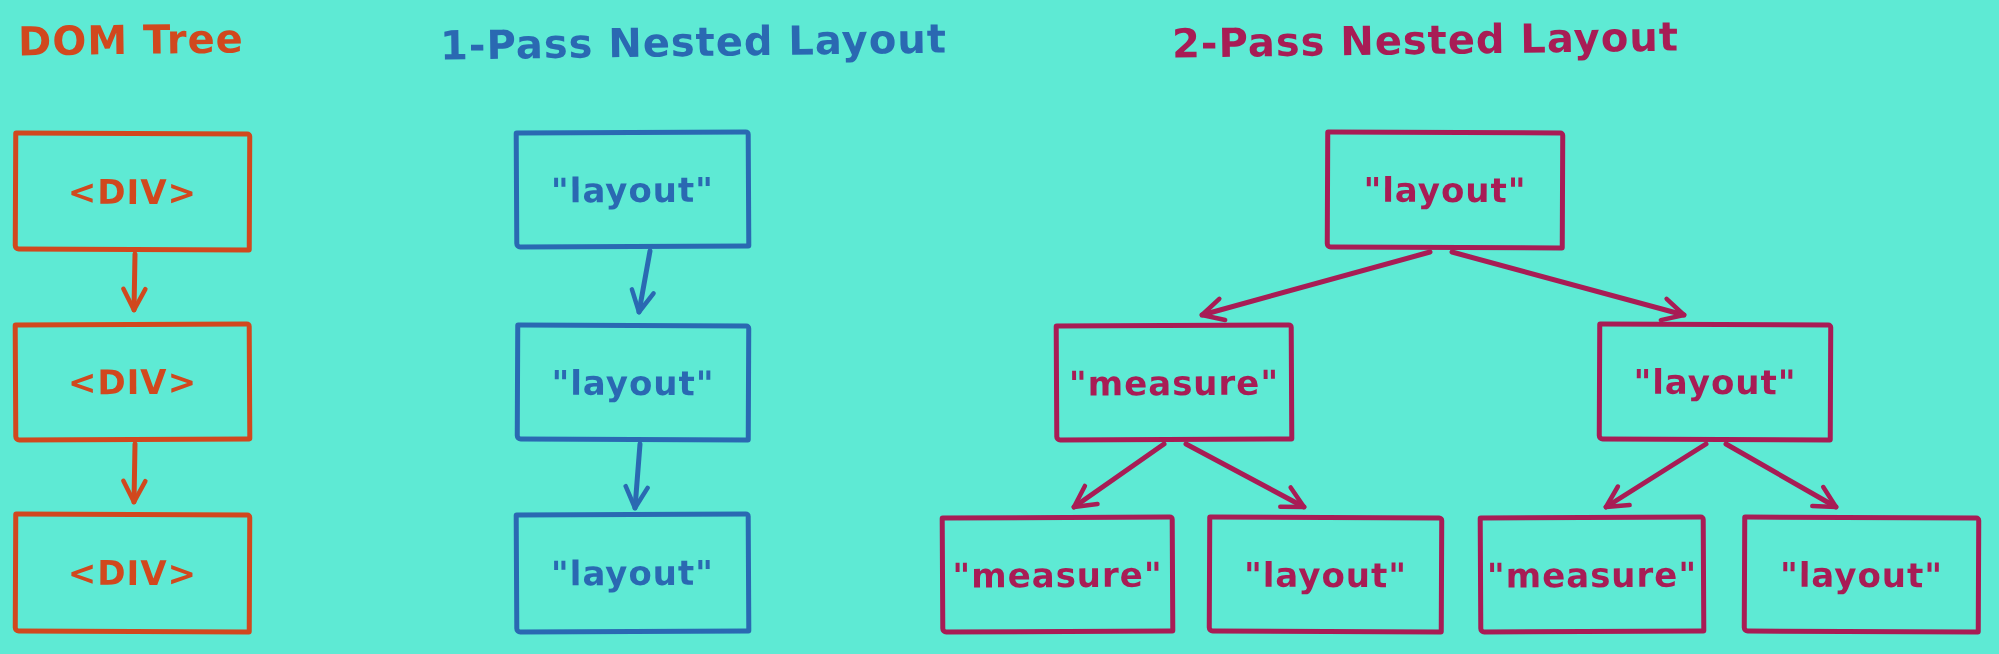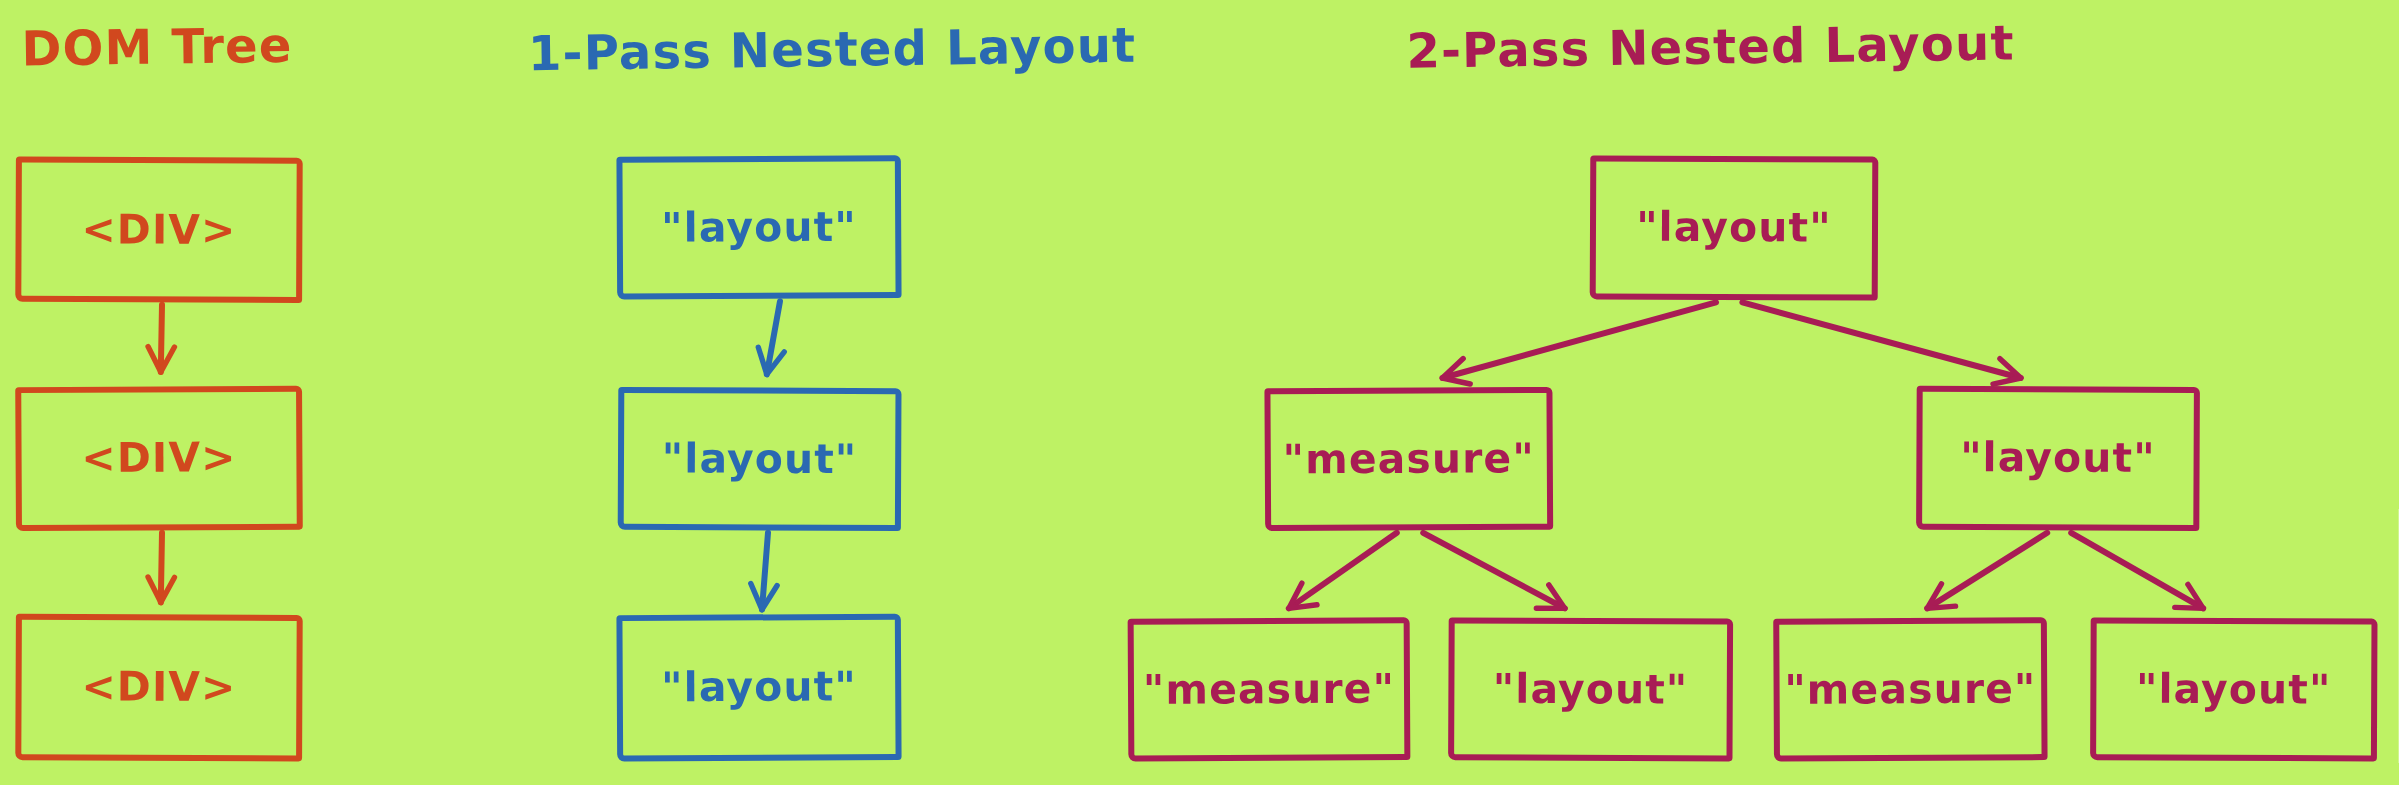--- a/index.html
+++ b/index.html
@@ -57,21 +57,21 @@
   svg.arrows marker path {
     stroke-width: 4.5;
     fill: none;
     stroke-linecap: round;
     stroke-linejoin: round;
   }
 </style>
 </head>
 <body>
 
-<div id="canvas" style="background-color: #bef264; text-decoration: underline;">
+<div id="canvas" style="background-color: #5eead4; text-decoration: underline;">
 
   <div class="title tilt-l" style="left: 18px; top: 20px; color: rgb(209, 72, 30); border-color: rgb(209, 72, 30);">DOM Tree</div>
 
   <div class="title tilt-l" style="left: 440px; top: 22px; color: rgb(42, 105, 178); border-color: rgb(42, 105, 178);">1-Pass Nested Layout</div>
 
   <div class="title tilt-l" style="left: 1172px; top: 20px; color: rgb(168, 28, 85); border-color: rgb(168, 28, 85);">2-Pass Nested Layout</div>
 
   <div class="node r1" style="left: 13px; top: 131px; width: 239px; height: 121px; color: rgb(209, 72, 30); border-color: rgb(209, 72, 30);">
     <span class="label">&lt;DIV&gt;</span>
   </div>

